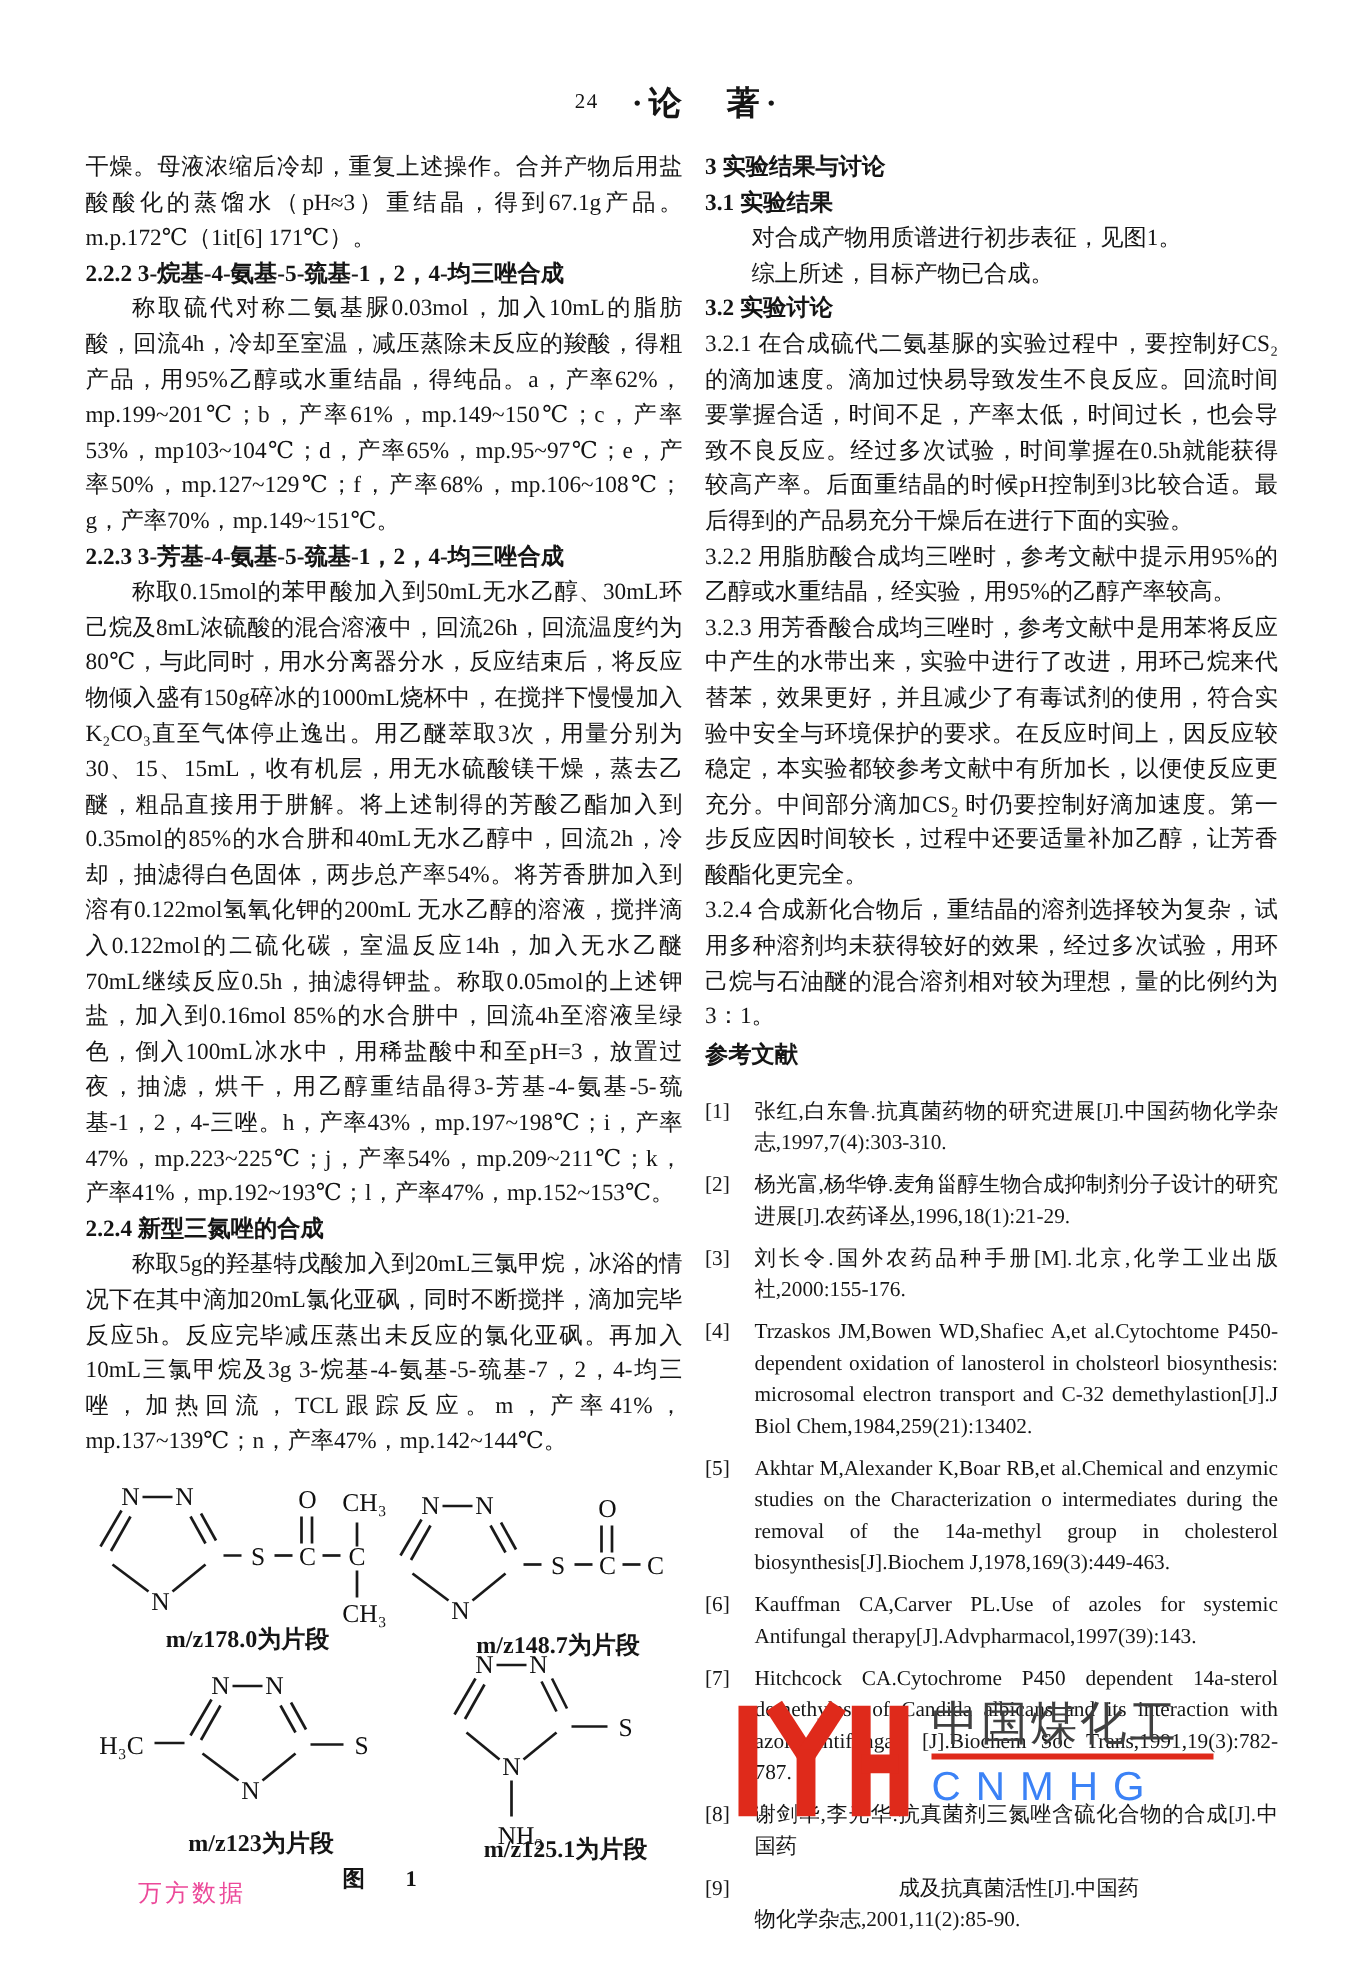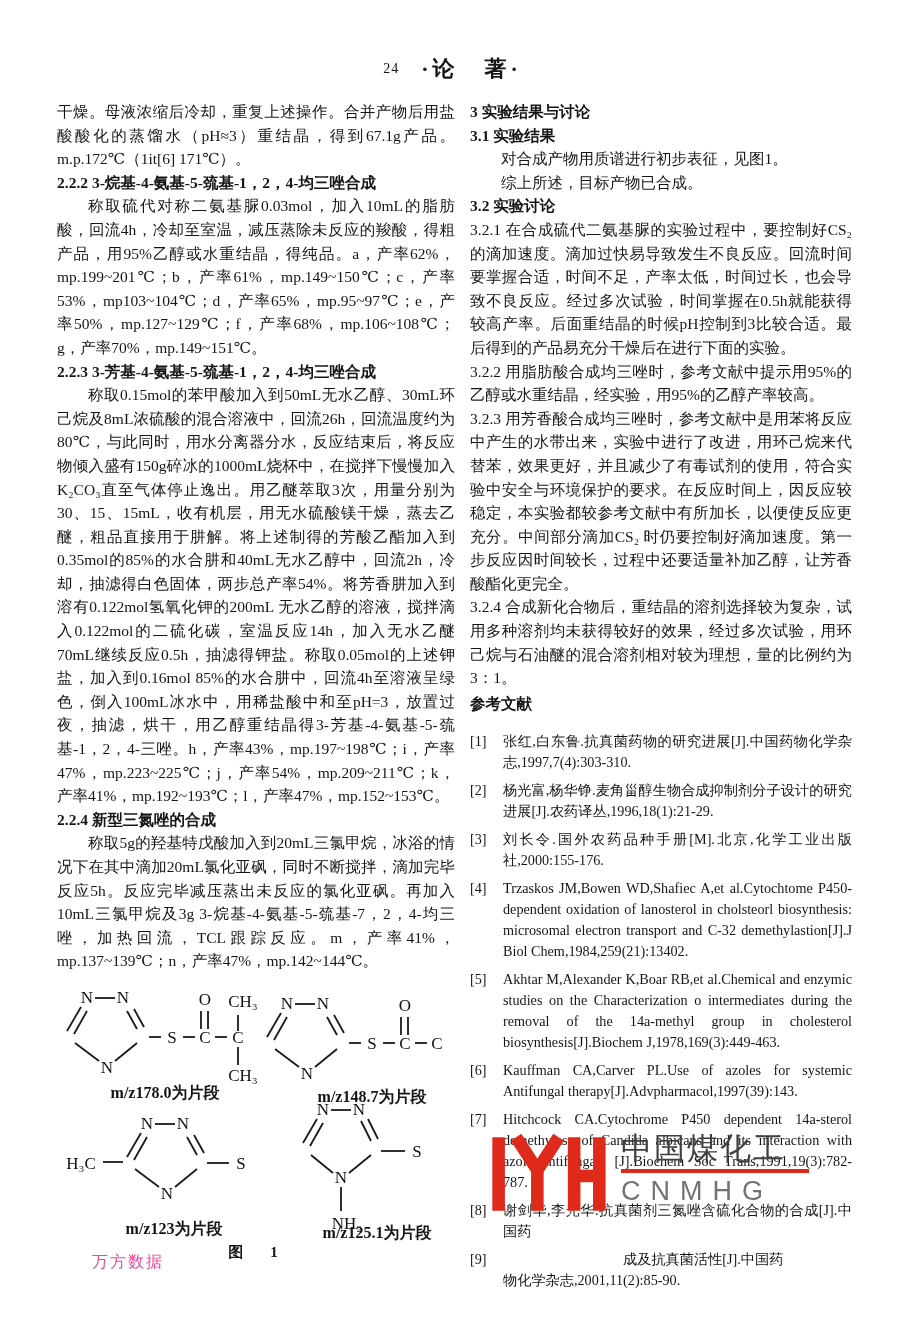--- a/index.html
+++ b/index.html
@@ -36,30 +36,30 @@
   .cap{position:absolute;font-size:16px;font-weight:bold;text-align:center;}
   .figlabel{position:absolute;left:0;width:398px;top:262px;text-align:center;
             font-size:15px;font-weight:bold;letter-spacing:6px;}
 
   
   .refs-head{font-size:15.5px;font-weight:bold;line-height:24px;margin-top:2px;text-align:left;}
   .ref{display:flex;font-size:14.2px;line-height:21px;margin-top:7px;text-align:justify;}
   .ref-num{flex:0 0 33px;}
   .ref-txt{flex:1;}
   .ref-tall{min-height:42px;}
-  .r9l1{display:inline-block;margin-left:120px;}
+  .r9l1{display:inline-block;margin-left:96px;}
 
   
   .wm{position:absolute;left:487px;top:1132px;display:flex;gap:12px;align-items:flex-start;z-index:6;}
   .wm-right{display:flex;flex-direction:column;}
   .wm-title{font-family:"Liberation Sans","DejaVu Sans",sans-serif;font-size:31px;
             color:#404040;letter-spacing:2px;line-height:34px;}
   .wm-line{height:4px;width:188px;margin:3px 0 4px 0;}
   .wm-sub{font-family:"Liberation Sans","DejaVu Sans",sans-serif;font-size:27px;
-          color:#737373;letter-spacing:10px;line-height:28px;}
+          color:#3b82f6;letter-spacing:10px;line-height:28px;}
 
   
   .foot{position:absolute;left:92px;top:1252px;font-family:"Liberation Sans","DejaVu Sans",sans-serif;
         font-size:16px;color:#ec4899;letter-spacing:2px;}
 </style>
 </head>
 <body>
 
 <div class="page">
 

